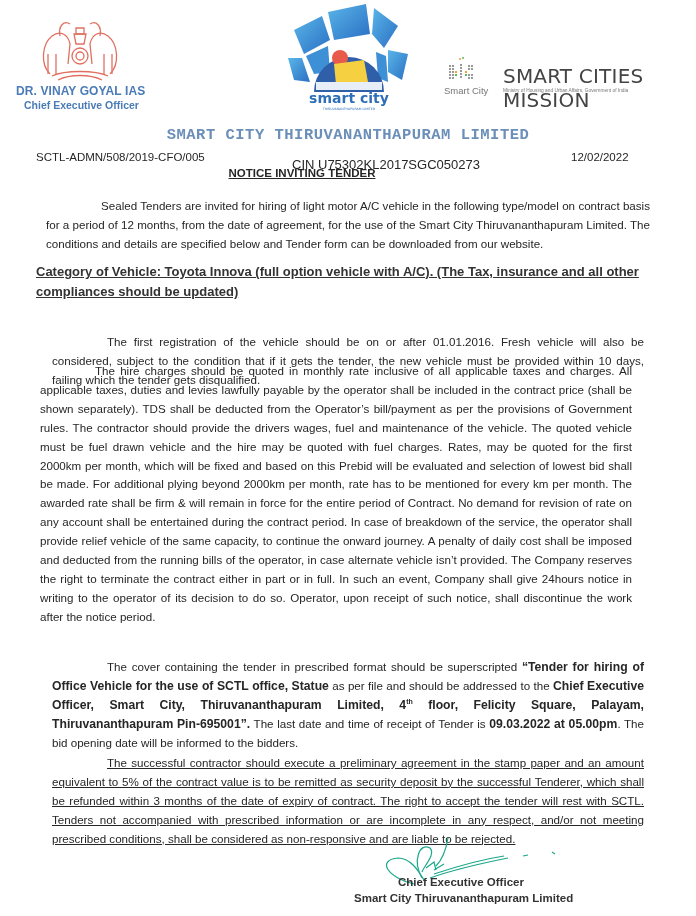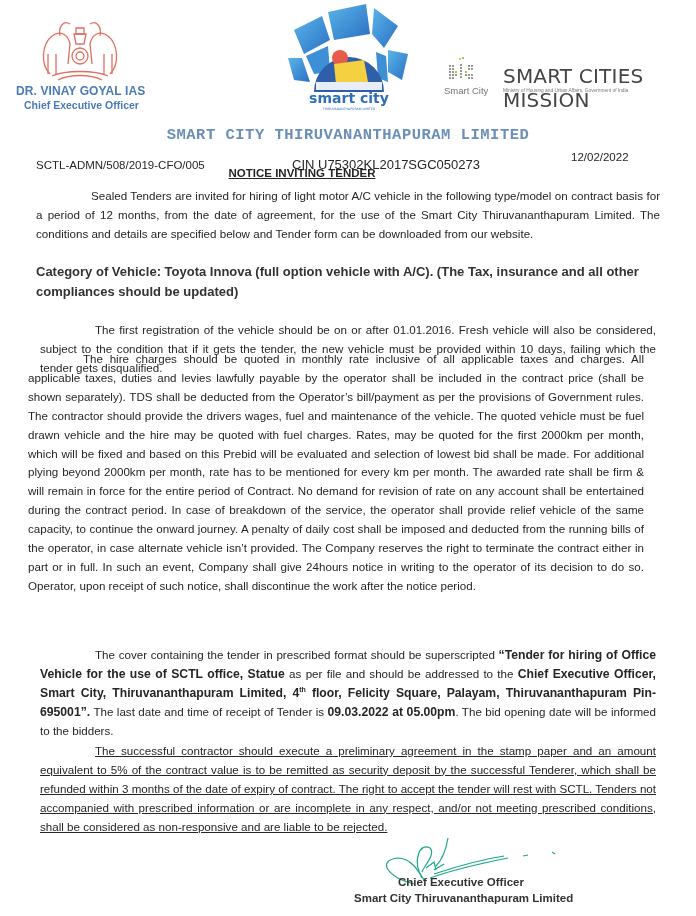--- a/index.html
+++ b/index.html
@@ -8,34 +8,34 @@
   .emblem { position: absolute; left: 30px; top: 14px; width: 100px; height: 70px; }
   .ceo-name { position: absolute; left: 16px; top: 84px; font-size: 12px; font-weight: bold; color: #4a7bb7; letter-spacing: 0.1px; }
   .ceo-title { position: absolute; left: 24px; top: 99px; font-size: 10.5px; font-weight: bold; color: #4a7bb7; }
   .sc-logo { position: absolute; left: 284px; top: 2px; width: 130px; height: 118px; }
   .scm-logo { position: absolute; left: 446px; top: 56px; width: 30px; height: 30px; }
   .scm-small { position: absolute; left: 444px; top: 85px; font-size: 9.5px; color: #777; }
   .scm-title { position: absolute; left: 503px; top: 64px; font-size: 20px; color: #444; letter-spacing: 0.2px; font-family: "DejaVu Sans", sans-serif; }
   .scm-sub { position: absolute; left: 503px; top: 88px; font-size: 4.8px; color: #777; white-space: nowrap; }
 
   .company { position: absolute; left: 0; width: 696px; top: 126px; text-align: center; font-family: "Liberation Mono", monospace; font-weight: bold; font-size: 15.5px; color: #6b8fb8; letter-spacing: 0.5px; }
-  .ref { position: absolute; left: 36px; top: 151px; font-size: 11.5px; margin-top: 8px; }
+  .ref { position: absolute; left: 36px; top: 151px; font-size: 11.5px; }
   .cin { position: absolute; left: 292px; top: 157px; font-size: 13px; }
   .date { position: absolute; left: 571px; top: 151px; font-size: 11.5px; }
   .notice { position: absolute; left: 0; width: 604px; top: 167px; text-align: center; font-size: 11.5px; font-weight: bold; text-decoration: underline; }
 
   .body { position: absolute; left: 36px; width: 624px; top: 187px; font-size: 11.6px; line-height: 18.8px; text-align: justify; }
-  .body p { margin: 0; text-indent: 55px; }
-  .category { position: absolute; left: 36px; width: 624px; top: 262px; font-size: 13px; font-weight: bold; line-height: 20px; color: #333; }
+  .body p { margin: 10px; text-indent: 55px; }
+  .category { position: absolute; left: 36px; width: 624px; top: 262px; font-size: 13px; font-weight: bold; line-height: 20px; color: #333; text-decoration: underline; }
   .p1 { position: absolute; left: 36px; width: 624px; top: 317px; }
   .p2 { position: absolute; left: 24px; width: 624px; top: 346px; }
   .p3 { position: absolute; left: 36px; width: 624px; top: 642px; }
   .p4 { position: absolute; left: 36px; width: 624px; top: 738px; text-decoration: underline; }
   .para { font-size: 11.6px; line-height: 18.9px; text-align: justify; }
-  .para p { margin: 4px; text-indent: 55px; }
+  .para p { margin: 16px; text-indent: 55px; }
   .para b { font-weight: bold; font-size: 12.2px; }
   sup { font-size: 7px; line-height: 0; }
 
   .signature { position: absolute; left: 378px; top: 838px; width: 200px; height: 52px; }
   .sign-title { position: absolute; left: 398px; top: 876px; font-size: 11.5px; font-weight: bold; color: #333; }
   .sign-org { position: absolute; left: 354px; top: 892px; font-size: 11.5px; font-weight: bold; color: #333; }
 </style>
 </head>
 <body>
 

